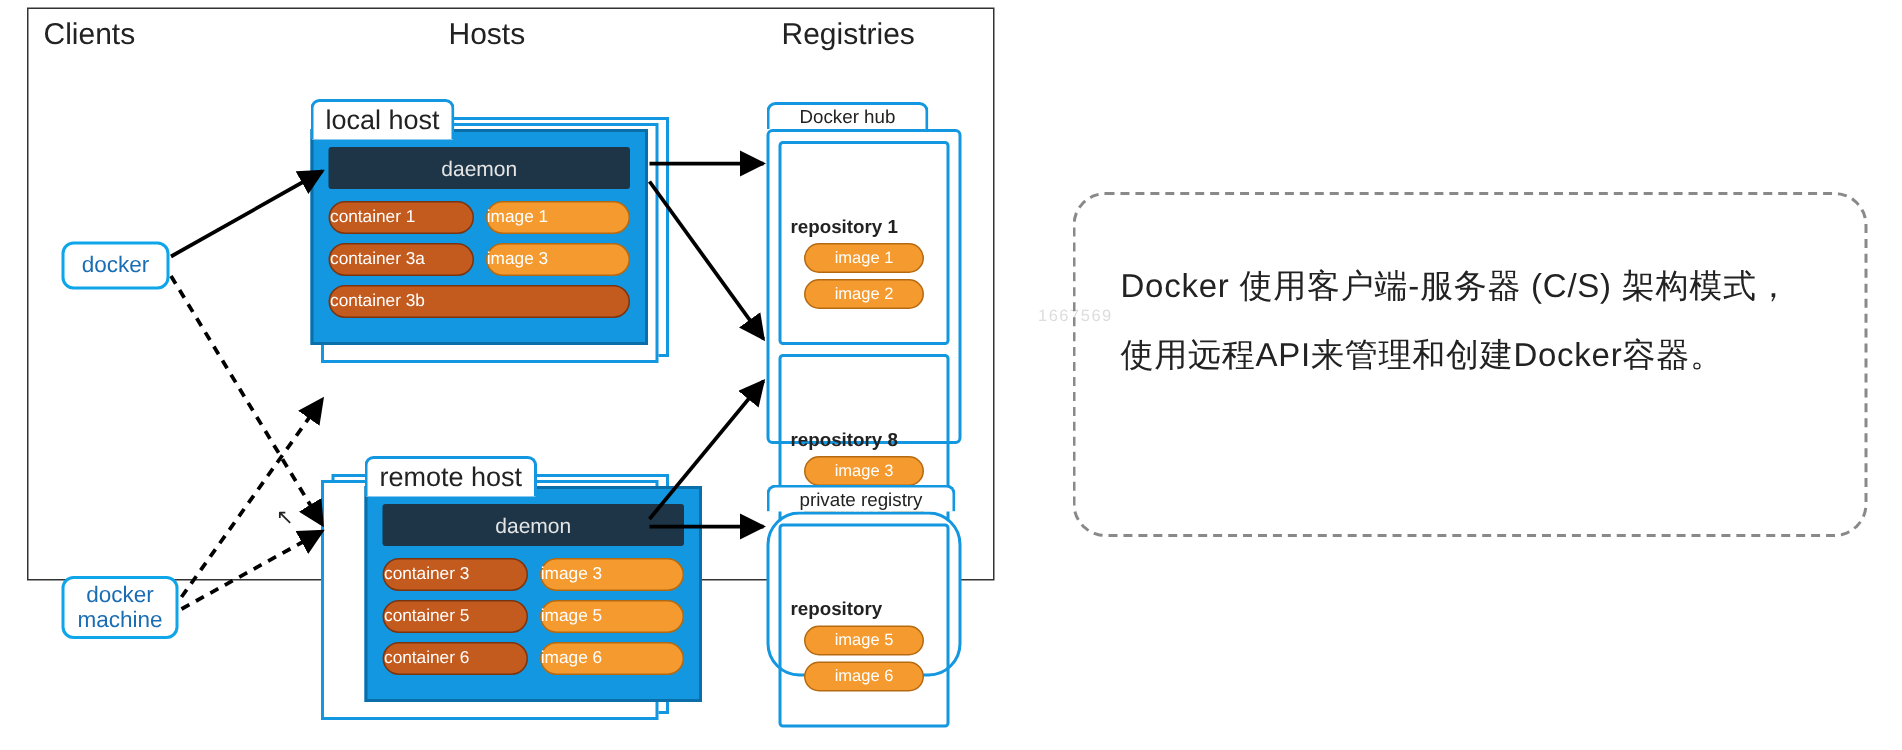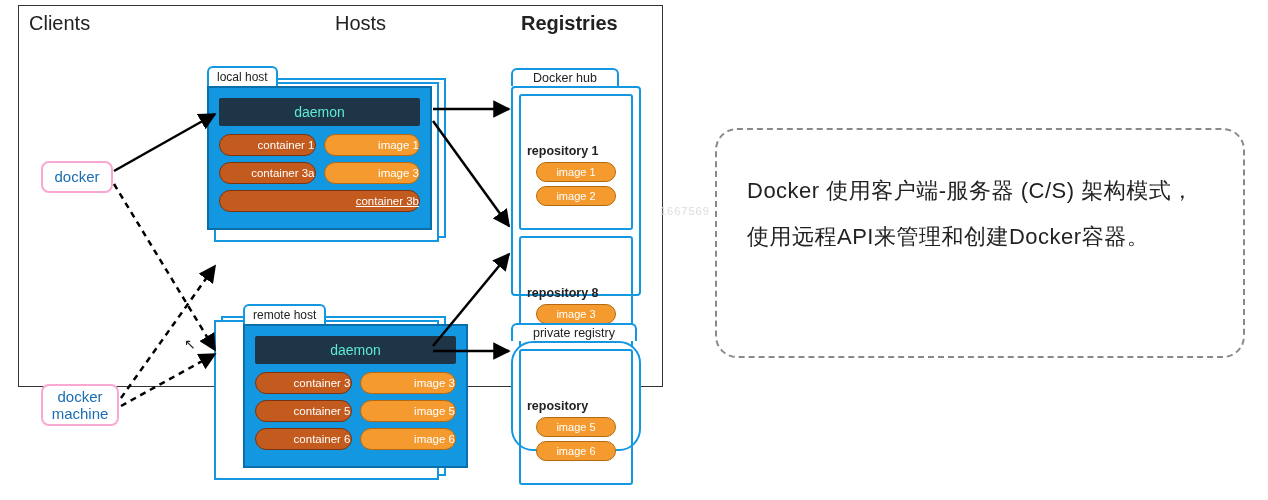--- a/index.html
+++ b/index.html
@@ -19,21 +19,21 @@
     border: 1px solid #333;
     background: #fff;
   }
   .col-header {
     position: absolute;
     font-size: 20px;
     color: #222;
   }
   .client-box {
     position: absolute;
-    border: 2px solid #f9a8d4;
+    border: 2px solid #0ea5e9;
     border-radius: 8px;
     background: #fff;
     color: #1a6db3;
     font-size: 15px;
     display: flex;
     align-items: center;
     justify-content: center;
     padding: 4px 10px;
     text-align: center;
     line-height: 1.15;
@@ -54,49 +54,49 @@
     padding-bottom: 10px;
   }
   .host-label {
     position: absolute;
     top: -22px;
     left: -2px;
     background: #fff;
     border: 2px solid #1297e0;
     border-bottom: none;
     border-radius: 6px 6px 0 0;
-    font-size: 12px;
+    font-size: 18px;
     color: #222;
     padding: 2px 8px;
   }
   .daemon-bar {
     background: #1d3547;
-    color: #5eead4;
+    color: #e5e5e5;
     font-size: 14px;
     text-align: center;
     padding: 6px 0;
     margin: 10px 10px 8px 10px;
     border-radius: 2px;
   }
   .host-row {
     display: flex;
     gap: 8px;
     margin: 0 10px 6px 10px;
   }
   .chip {
     border-radius: 12px;
     font-size: 11.5px;
     color: #fff;
-    text-align: right;
+    text-align: left;
     padding: 4px 0;
     flex: 1;
   }
   .chip.container { background: #c35a1e; border: 1.5px solid #7a3510; }
   .chip.image     { background: #f59a2e; border: 1.5px solid #b56a12; }
-  .chip-single { width: 96px; text-decoration: underline; }
+  .chip-single { width: 96px; }
   .reg-box {
     position: absolute;
     border: 2px solid #1297e0;
     border-radius: 4px;
     background: #fff;
     padding: 6px 6px 8px 6px;
     width: 130px;
   }
   .reg-label {
     position: absolute;
@@ -139,20 +139,21 @@
   .cursor-icon {
     position: absolute;
     font-size: 14px;
     color: #222;
   }
   .watermark {
     position: absolute;
     font-size: 11px;
     color: #ddd;
     letter-spacing: 1px;
+    margin-left: 32px;
   }
   .note-box {
     position: absolute;
     left: 715px;
     top: 128px;
     width: 530px;
     height: 230px;
     border: 2.5px dashed #898989;
     border-radius: 22px;
     padding: 38px 30px 30px 30px;
@@ -163,22 +164,22 @@
     line-height: 2.1;
     letter-spacing: 0.5px;
   }
 </style>
 </head>
 <body>
 
 <div class="diagram">
 
   <div class="col-header" style="left:10px; top:6px;">Clients</div>
-  <div class="col-header" style="left:280px; top:6px;margin-left:36px;">Hosts</div>
-  <div class="col-header" style="left:502px; top:6px;font-weight:bold;">Registries</div>
+  <div class="col-header" style="left:280px; top:6px;">Hosts</div>
+  <div class="col-header" style="left:502px; top:6px;">Registries</div>
 
   <div class="client-box" style="left:22px; top:155px; width:72px; height:32px;">
     <span>docker</span>
   </div>
   <div class="client-box" style="left:22px; top:378px; width:78px; height:42px; white-space:pre-line;">
     <span>docker
 machine</span>
   </div>
 
   <div class="host-stack" style="left:188px; top:80px;">

